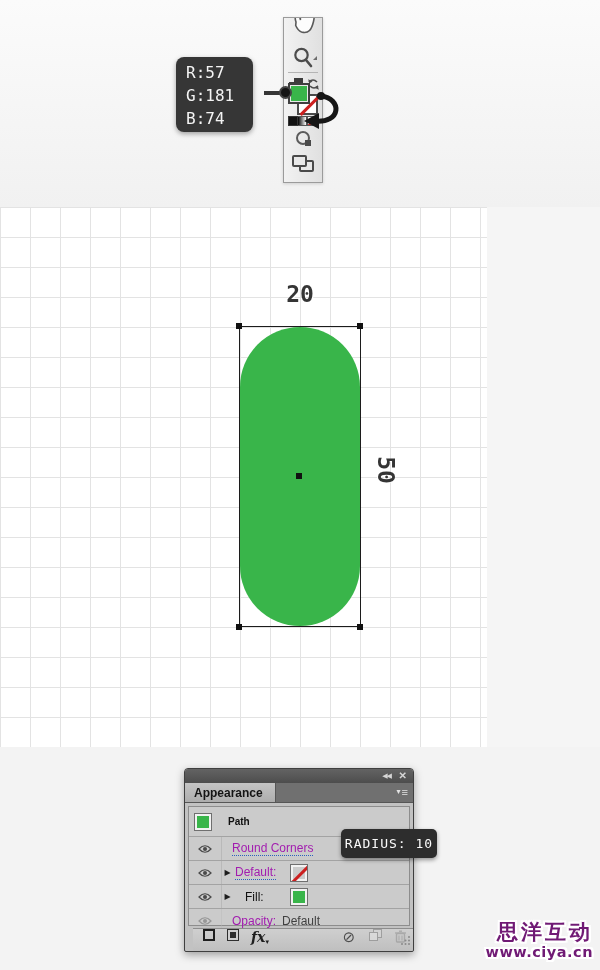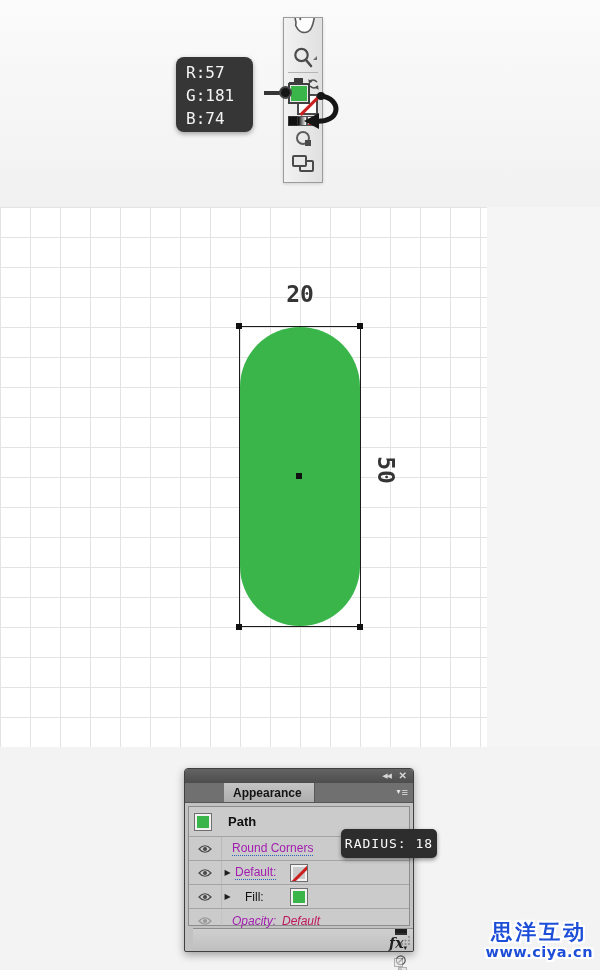--- a/index.html
+++ b/index.html
@@ -80,68 +80,68 @@
   
   .panel { position:absolute; left:184px; top:768px; width:230px; height:184px;
     border:1px solid #3f3f3f; border-radius:4px 4px 2px 2px;
     box-shadow:0 3px 8px rgba(0,0,0,.35); background:#c2c2c2; overflow:visible; }
   .panel-titlebar { height:14px; background:linear-gradient(#636363,#4d4d4d);
     border-radius:3px 3px 0 0; position:relative; }
   .win-btn { position:absolute; top:1px; color:#d6d6d6; cursor:default; }
   .btn-collapse { right:22px; font-size:7px; letter-spacing:-1px; top:3px; }
   .btn-close { right:6px; font-size:10px; font-weight:bold; top:1px; }
   .panel-tabs { height:20px; background:#707070; display:flex; align-items:stretch; position:relative;
-    border-bottom:1px solid #565656;padding-left:39px; }
+    border-bottom:1px solid #565656; }
   .tab-active { background:linear-gradient(#c4c4c4,#adadad); color:#141414; font-weight:bold;
     font-size:12px; padding:3px 12px 0 9px; border-right:1px solid #565656; }
   .panel-menu { position:absolute; right:5px; top:3px; color:#e3e3e3; font-size:11px; }
   .panel-menu .tri { font-size:8px; vertical-align:2px; margin-right:1px; }
   .panel-body { position:absolute; left:3px; right:3px; top:37px; bottom:25px;
     border:1px solid #8d8d8d; background:#cbcbcb; }
   .row { position:relative; border-bottom:1px solid #a3a3a3; display:flex; align-items:center; }
   .row-path { height:30px; }
   .row-std { height:24px; }
-  .row-last { border-bottom:none;font-style:italic; }
+  .row-last { border-bottom:none; }
   .eye-col { width:33px; display:flex; justify-content:center; align-items:center; align-self:stretch;
     border-right:1px solid #b9b9b9; flex:none; }
   .eye-dim { opacity:.4; }
   .indent { width:11px; flex:none; text-align:center; font-size:8px; color:#1d1d1d; }
   .sw-frame { width:18px; height:18px; border:1px solid #6f6f6f; box-shadow:inset 0 0 0 2px #f2f2f2;
     flex:none; position:relative; }
   .sw-path { margin-left:5px; }
   .row-label { font-size:12px; color:#101010; margin-left:10px; }
-  .bold { font-weight:bold; font-size:13px; }
+  .bold { font-weight:bold; font-size:10px; }
   .link { color:#a21caf; border-bottom:1px dotted #2b5fc0; cursor:pointer; }
   .none-swatch { overflow:hidden; margin-left:14px; }
   .sw-inline { margin-left:26px; }
-  .plain-val { color:#be185d; font-size:12px; margin-left:6px; }
+  .plain-val { color:#404040; font-size:12px; margin-left:6px; }
   .path-label-gap { margin-left:16px; }
   .panel-bottombar { position:absolute; left:8px; right:0; bottom:0; height:23px;
     background:linear-gradient(#cfcfcf,#bfbfbf); border-top:1px solid #8d8d8d;
-    border-radius:0 0 2px 2px; display:flex; align-items:flex-end; padding:0 6px;flex-direction:column; }
+    border-radius:0 0 2px 2px; display:flex; align-items:flex-start; padding:0 6px; }
   .ic-newstroke { width:12px; height:12px; border:2px solid #1e1e1e; background:transparent; margin-left:4px; }
   .ic-newfill { width:12px; height:12px; background:#2e2e2e; box-shadow:inset 0 0 0 2px #cfcfcf; border:1px solid #2e2e2e; margin-left:12px; }
   .ic-fx { margin-left:12px; font-family:"DejaVu Serif", serif; font-style:italic; font-weight:bold;
     font-size:14px; color:#1e1e1e; }
   .ic-fx .caret { font-size:7px; font-style:normal; vertical-align:-2px; }
   .ic-clear { margin-left:auto; font-size:15px; color:#4c4c4c; line-height:1; }
   .ic-dup { position:relative; width:13px; height:12px; margin-left:14px; opacity:.55; }
   .ic-dup .b { position:absolute; right:0; top:0; width:9px; height:9px; border:1px solid #7c7c7c; background:#d8d8d8; }
   .ic-dup .f { position:absolute; left:0; bottom:0; width:9px; height:9px; border:1px solid #7c7c7c; background:#e6e6e6; }
   .ic-trash { margin-left:12px; opacity:.55; }
   .grip { position:absolute; right:2px; bottom:2px; }
 
   
   .radius-tip { position:absolute; left:341px; top:829px; width:96px; height:29px;
     background:#2d2d2d; border-radius:5px; box-shadow:0 2px 4px rgba(0,0,0,.4);
     color:#fafafa; font-family:"DejaVu Sans Mono", monospace; font-size:13px;
     display:flex; align-items:center; justify-content:center; letter-spacing:1px; }
 
   
-  .watermark { position:absolute; right:7px; bottom:10px; text-align:center; color:#1d4ed8;
+  .watermark { position:absolute; right:7px; bottom:10px; text-align:right; color:#701a75;
     font-family:"DejaVu Sans", sans-serif; font-weight:bold;
     text-shadow:-2px -2px 0 #fff, 2px -2px 0 #fff, -2px 2px 0 #fff, 2px 2px 0 #fff,
       -2px 0 0 #fff, 2px 0 0 #fff, 0 -2px 0 #fff, 0 2px 0 #fff; }
   .wm-cn { font-size:21px; letter-spacing:3px; }
   .wm-url { font-size:14.5px; letter-spacing:.5px; margin-top:-2px; }
 </style>
 </head>
 <body>
 
 <div class="top-area"></div>
@@ -314,18 +314,18 @@
           <circle cx="8" cy="5.5" r="1" fill="#8a8a8a"></circle>
         <circle cx="8" cy="9" r="1" fill="#8a8a8a"></circle>
           <circle cx="4.5" cy="5.5" r="1" fill="#8a8a8a"></circle>
         <circle cx="4.5" cy="9" r="1" fill="#8a8a8a"></circle>
           <circle cx="1" cy="9" r="1" fill="#8a8a8a"></circle>
       </svg>
     </span>
   </div>
 </div>
 
-<div class="radius-tip">RADIUS: 18</div>
+<div class="radius-tip">RADIUS: 10</div>
 
 <div class="watermark">
   <div class="wm-cn">思洋互动</div>
   <div class="wm-url">www.ciya.cn</div>
 </div>
 
 </body></html>

